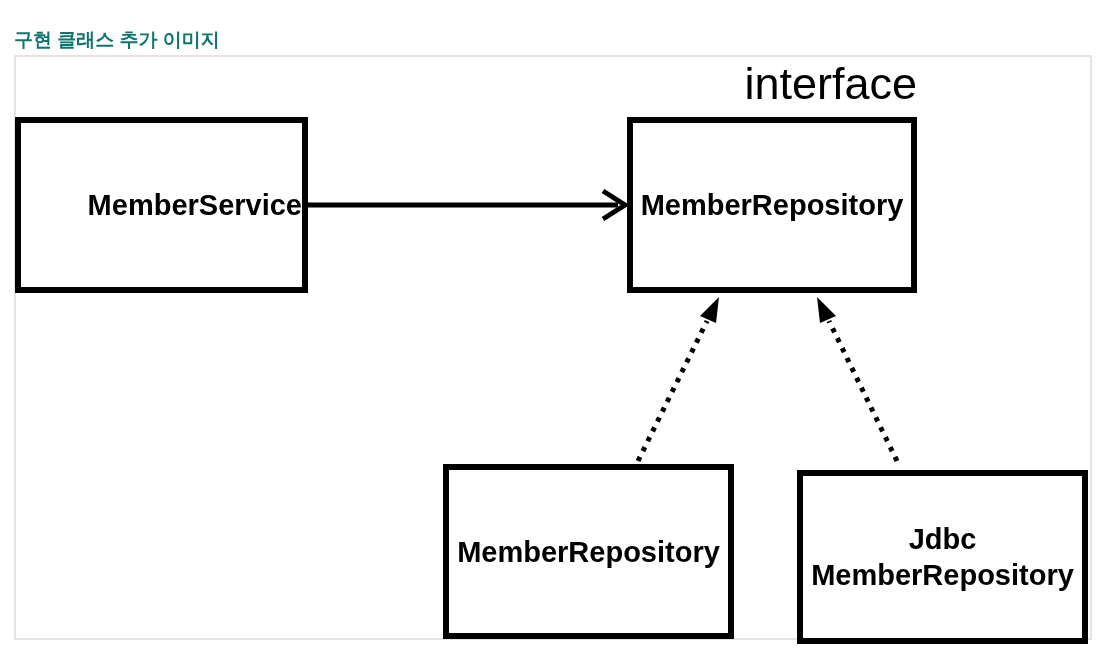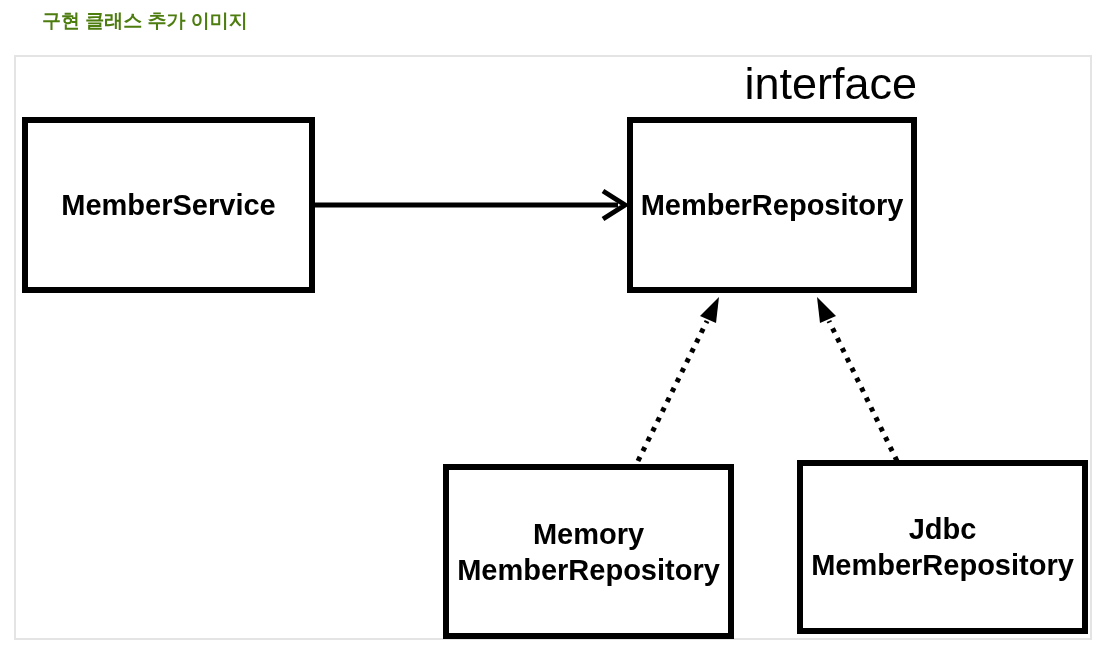--- a/index.html
+++ b/index.html
@@ -5,26 +5,25 @@
   * { margin: 0; padding: 0; box-sizing: border-box; }
   html, body {
     width: 1096px; height: 649px;
     background: #ffffff;
     font-family: "Liberation Sans", sans-serif;
     overflow: hidden;
     position: relative;
   }
   .page-title {
     position: absolute;
-    left: 14px; top: 8px;
+    left: 14px; top: 27px;
     font-size: 19px;
     font-weight: 700;
-    color: #4d7c0f;
+    color: #0f766e;
     letter-spacing: 0px;
-    margin-left: 28px;
   }
   .diagram-container {
     position: absolute;
     left: 14px; top: 55px;
     width: 1078px; height: 585px;
     border: 2px solid #e4e4e4;
     background: #ffffff;
   }
   .arrow-layer {
     position: absolute;
@@ -39,24 +38,24 @@
     display: flex;
     flex-direction: column;
     align-items: center;
     justify-content: center;
     text-align: center;
     font-weight: 700;
     font-size: 29px;
     line-height: 36px;
     color: #000000;
   }
-  .node-member-service   { left: 22px;  top: 117px; width: 293px; height: 176px; }
+  .node-member-service   { left: 15px;  top: 117px; width: 293px; height: 176px; align-items: flex-end; }
   .node-member-repo      { left: 627px; top: 117px; width: 290px; height: 176px; }
   .node-memory-repo      { left: 443px; top: 464px; width: 291px; height: 175px; }
-  .node-jdbc-repo        { left: 797px; top: 460px; width: 291px; height: 174px; }
+  .node-jdbc-repo        { left: 797px; top: 470px; width: 291px; height: 174px; }
   .stereotype-label {
     position: absolute;
     left: 627px; top: 58px;
     width: 290px;
     text-align: right;
     font-size: 45px;
     font-weight: 400;
     line-height: 52px;
     color: #000000;
   }
@@ -90,20 +89,19 @@
 
 <div class="node node-member-service">
   <span>MemberService</span>
 </div>
 
 <div class="node node-member-repo">
   <span>MemberRepository</span>
 </div>
 
 <div class="node node-memory-repo">
-  <span>Memory</span>
   <span>MemberRepository</span>
 </div>
 
 <div class="node node-jdbc-repo">
   <span>Jdbc</span>
   <span>MemberRepository</span>
 </div>
 
 </body></html>

